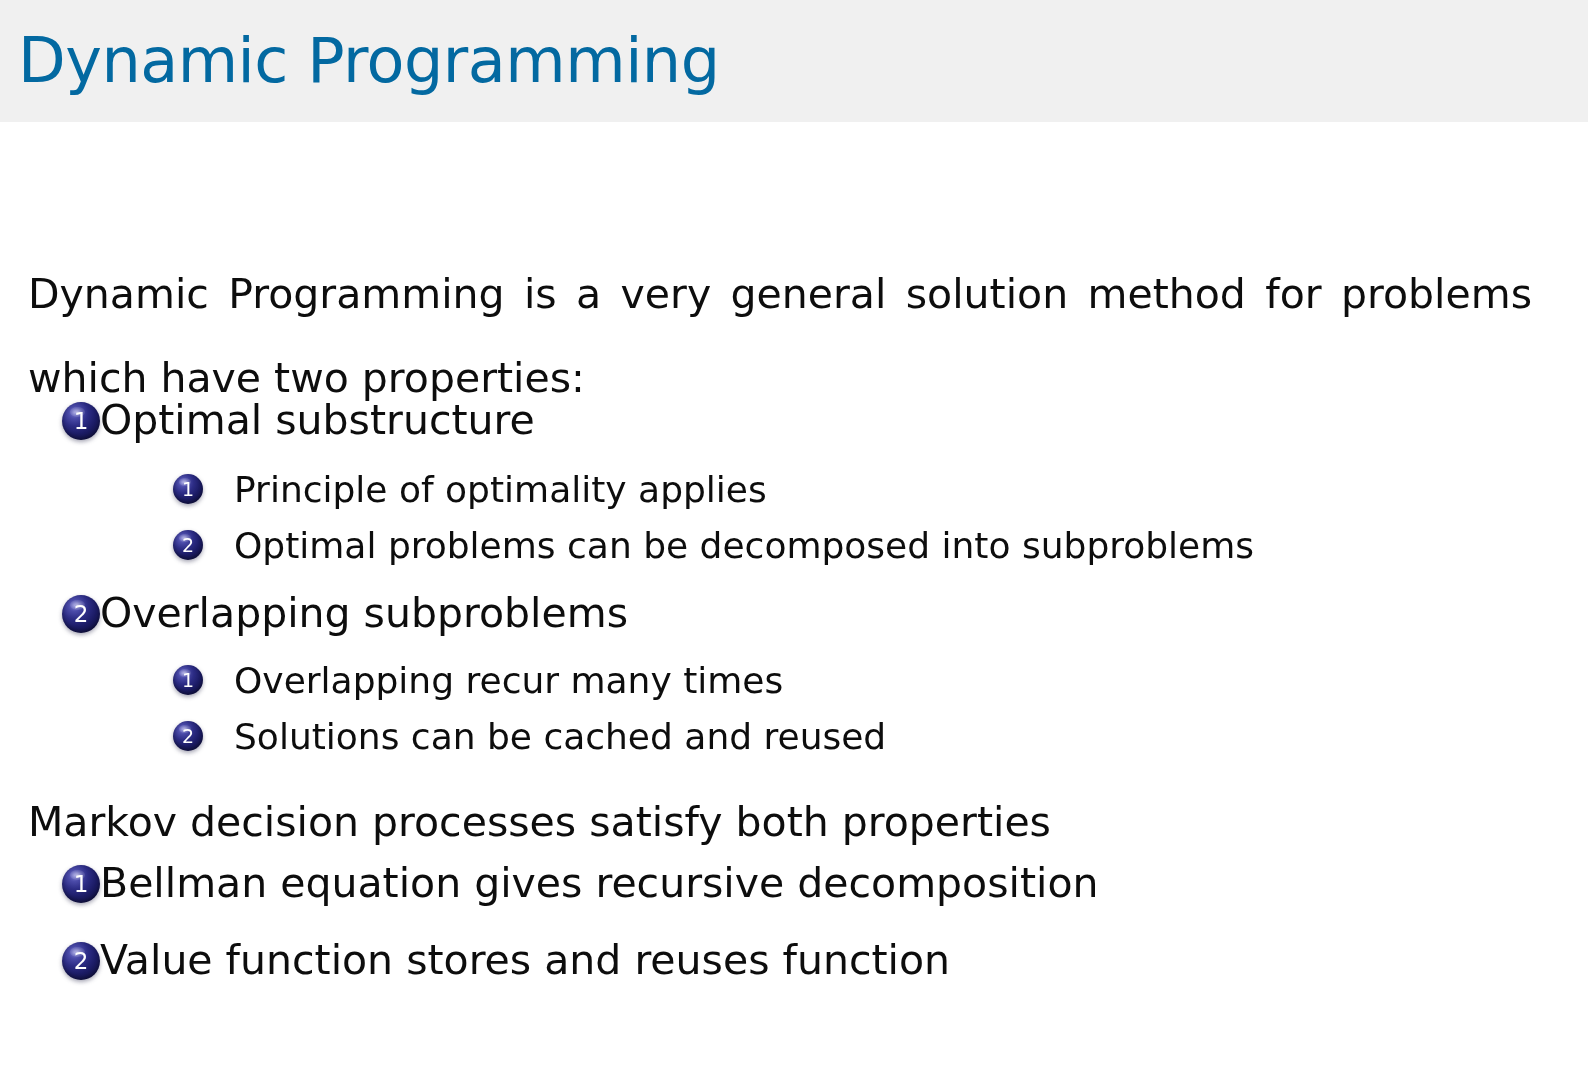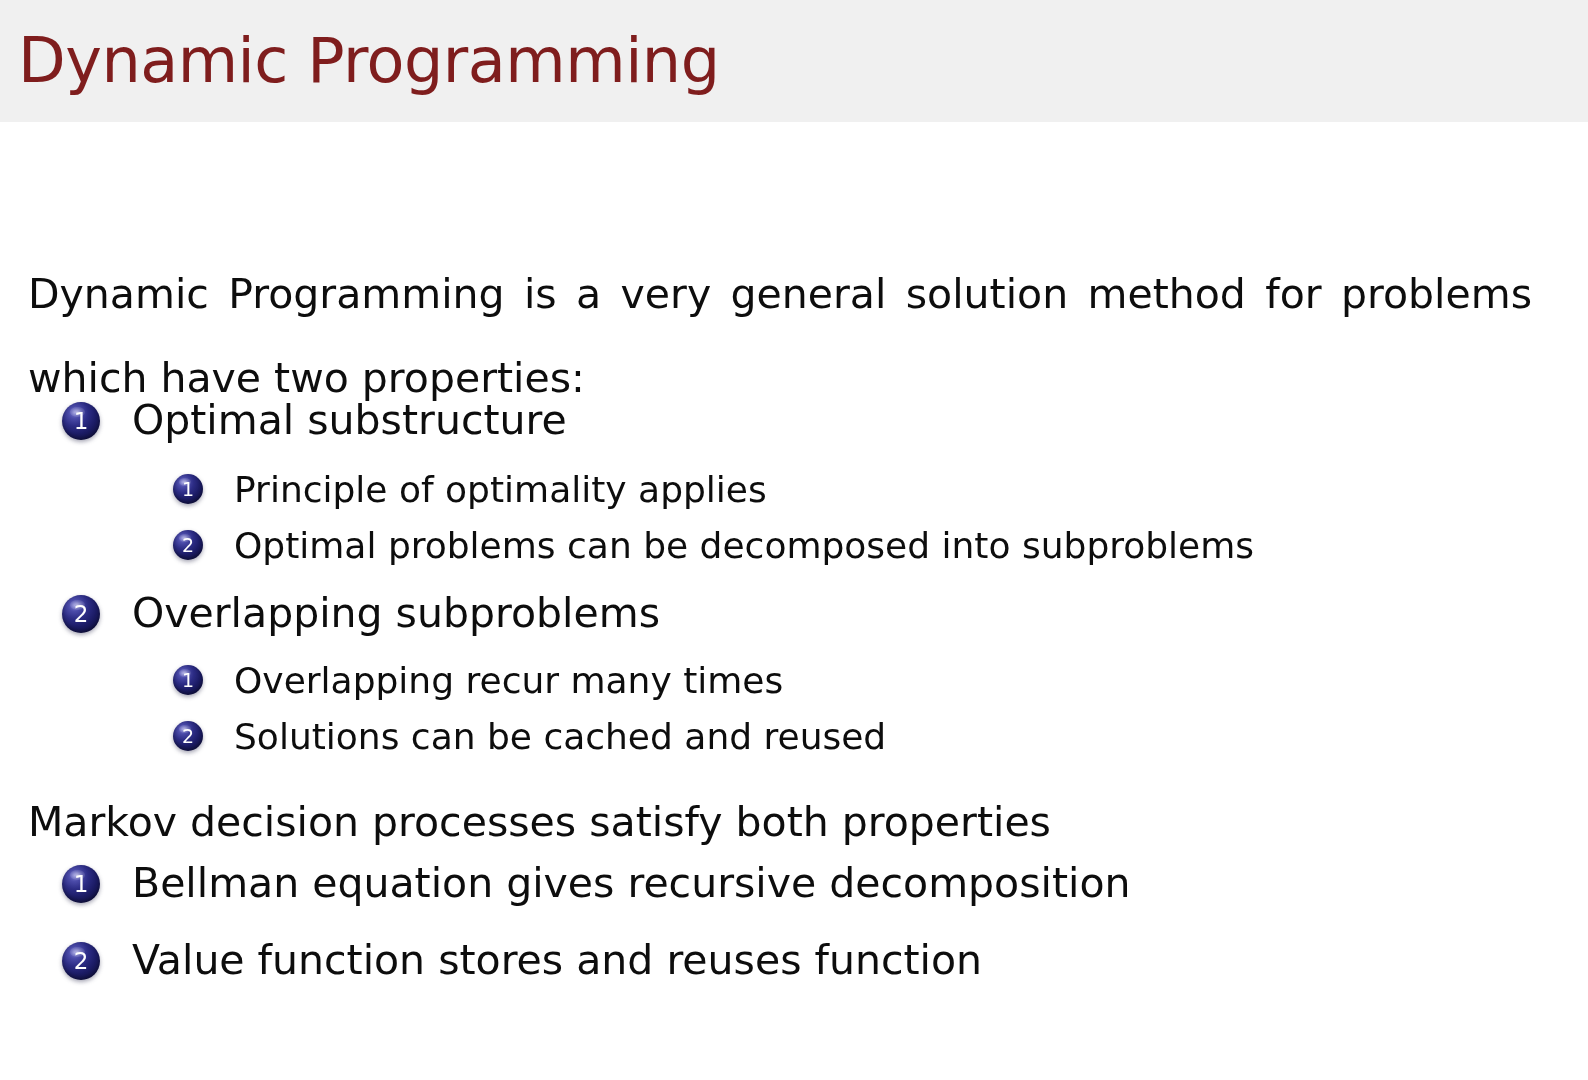--- a/index.html
+++ b/index.html
@@ -29,21 +29,21 @@
     width: 1588px;
     height: 122px;
     background: #f0f0f0;
   }
   .slide-title {
     position: absolute;
     left: 18px;
     top: 18px;
     font-size: 62px;
     line-height: 86px;
-    color: #7f1d1d;
+    color: #0369a1;
     font-weight: 400;
     letter-spacing: -0.5px;
     white-space: nowrap;
   }
 
   
   .body {
     position: absolute;
     left: 0;
     top: 122px;
@@ -72,21 +72,20 @@
     display: flex;
     align-items: flex-start;
   }
 
   
   .row.lvl1 { left: 62px; }
   .row.lvl1 .row-text {
     font-size: 41px;
     line-height: 52px;
     color: #0d0d0d;
-    margin-left: 32px;
     white-space: nowrap;
   }
 
   
   .row.lvl2 { left: 173px; }
   .row.lvl2 .row-text {
     font-size: 36px;
     line-height: 45px;
     color: #0d0d0d;
     margin-left: 31px;

